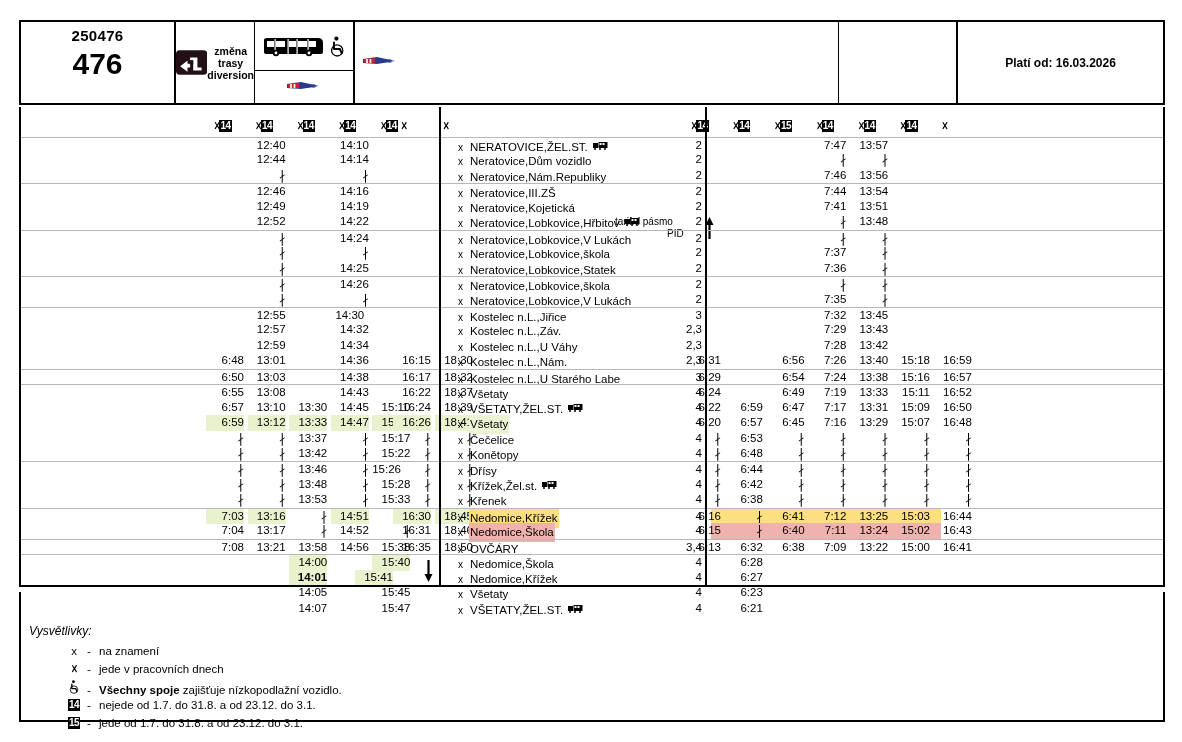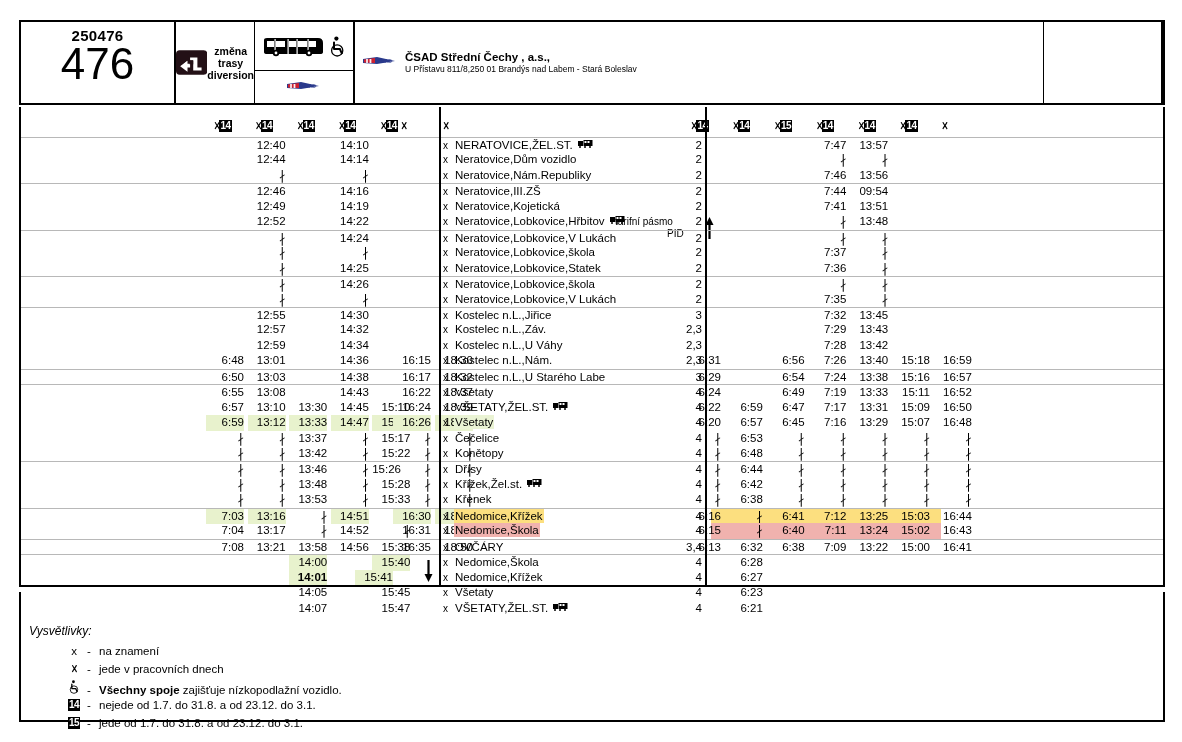--- a/index.html
+++ b/index.html
@@ -4,21 +4,21 @@
 <style>
   html,body{margin:0;padding:0;background:#fff;}
   body{width:1182px;height:742px;font-family:"Liberation Sans",sans-serif;color:#000;-webkit-font-smoothing:none;}
   .page{position:relative;width:1182px;height:742px;overflow:hidden;}
 
   
   .header{position:absolute;left:19px;top:20px;width:1146px;height:85px;border:2px solid #000;box-sizing:border-box;display:flex;}
 
   .cell-linenum{width:155px;border-right:2px solid #000;box-sizing:border-box;display:flex;flex-direction:column;align-items:center;justify-content:flex-start;padding-top:5px;}
   .linecode{font-size:15px;font-weight:bold;letter-spacing:.3px;}
-  .linebig{font-size:44px;font-weight:normal;line-height:44px;margin-top:-2px;}
+  .linebig{font-size:30px;font-weight:bold;line-height:44px;margin-top:-2px;}
 
   .cell-divert{width:79px;border-right:1px solid #000;box-sizing:border-box;display:flex;align-items:center;justify-content:center;}
   .divert-ico{width:60px;height:47px;}
   .divert-txt{font-size:10.5px;font-weight:bold;line-height:12px;text-align:center;margin-top:1px;}
 
   .cell-bus{width:100px;border-right:2px solid #000;box-sizing:border-box;display:flex;flex-direction:column;}
   .bus-top{height:48px;display:flex;align-items:center;justify-content:center;gap:5px;border-bottom:1px solid #000;}
   .bus-bottom{flex:1;display:flex;align-items:center;justify-content:center;}
   .bus-ico{width:62px;height:22px;}
   .wc-ico{width:16px;height:21px;}
@@ -50,21 +50,21 @@
   .vsep{position:absolute;top:107px;width:2px;background:#000;}
   .arrow-up{position:absolute;left:686px;top:110px;width:9px;height:22px;}
   .arrow-dn{position:absolute;left:424px;top:560px;width:9px;height:22px;}
 
   .rows{position:absolute;left:0;top:0;width:1146px;}
   .row{position:absolute;left:2px;width:1142px;height:15.45px;}
   .row.sep{border-top:1px solid #b8b8b8;}
   .rowbg{position:absolute;height:15.45px;}
 
   .cellt{position:absolute;font-size:11.5px;line-height:15.45px;height:15.45px;text-align:right;white-space:nowrap;}
-  .stop{position:absolute;left:422px;font-size:11.5px;line-height:14px;height:15.45px;white-space:nowrap;}
+  .stop{position:absolute;left:437px;font-size:11.5px;line-height:19px;height:15.45px;white-space:nowrap;}
   .stop .xm{display:inline-block;width:11px;font-size:10px;}
   .stop .nm{display:inline-block;padding:0 1px;}
   .zone{position:absolute;left:645px;width:36px;text-align:right;font-size:11.5px;line-height:15.45px;height:15.45px;}
   .train{display:inline-block;width:15px;height:8px;margin-left:4px;vertical-align:1px;}
   .skip{font-size:13px;font-family:"Liberation Serif",serif;}
 
   .hl-green{background:#e8f2cd;}
   .hl-yellow{background:#fcdf7f;}
   .hl-rose{background:#f0b2ae;}
   .hl-greenlt{background:#eaf3d4;}
@@ -144,26 +144,23 @@
         <div class="sub-left">
           <svg class="csad-ico" viewBox="0 0 38 15" style="margin-left:4px">
             <path d="M2 4 L16 2 L34 6 L16 9 L2 8 Z" fill="#2a3a8c"></path>
             <path d="M3 4.5 L14 3 L14 8 L3 7.5 Z" fill="#d02030"></path>
             <circle cx="6" cy="5" r="1.1" fill="#fff"></circle>
               <circle cx="9.5" cy="5" r="1.1" fill="#fff"></circle>
             <circle cx="6" cy="7" r="1.1" fill="#fff"></circle>
               <circle cx="9.5" cy="7" r="1.1" fill="#fff"></circle>
             <text x="17" y="8" font-size="5" fill="#2a3a8c" font-family="Liberation Sans,sans-serif">ČSAD</text>
           </svg>
-          <div class="sub-txt">
-            <div class="sub-name">ČSAD Střední Čechy , a.s.,</div>
-            <div class="sub-addr">U Přístavu 811/8,250 01 Brandýs nad Labem - Stará Boleslav</div>
-          </div>
         </div>
         <div class="sub-blank"></div>
+        <div class="sub-valid">Platí od: 16.03.2026</div>
       </div>
     </div>
   </div>
 
   <div class="grid">
     <div class="gborder-l"></div>
     <div class="gborder-r"></div>
     <div class="gborder-b"></div>
 
     <div id="hdr-left">
@@ -224,21 +221,21 @@
           <div class="zone">2</div>
           <div class="cellt" style="left: 787.4px; width: 38px;">7:46</div>
           <div class="cellt" style="left: 829.2px; width: 38px;">13:56</div>
         </div>
         <div class="row sep" style="top: 76.35px;">
           <div class="cellt" style="left: 226.6px; width: 38px;">12:46</div>
           <div class="cellt" style="left: 309.8px; width: 38px;">14:16</div>
           <div class="stop"><span class="xm">x</span><span class="nm ">Neratovice,III.ZŠ</span></div>
           <div class="zone">2</div>
           <div class="cellt" style="left: 787.4px; width: 38px;">7:44</div>
-          <div class="cellt" style="left: 829.2px; width: 38px;">09:54</div>
+          <div class="cellt" style="left: 829.2px; width: 38px;">13:54</div>
         </div>
         <div class="row" style="top: 91.8px;">
           <div class="cellt" style="left: 226.6px; width: 38px;">12:49</div>
           <div class="cellt" style="left: 309.8px; width: 38px;">14:19</div>
           <div class="stop"><span class="xm">x</span><span class="nm ">Neratovice,Kojetická</span></div>
           <div class="zone">2</div>
           <div class="cellt" style="left: 787.4px; width: 38px;">7:41</div>
           <div class="cellt" style="left: 829.2px; width: 38px;">13:51</div>
         </div>
         <div class="row" style="top: 107.25px;">
@@ -292,21 +289,21 @@
         <div class="row" style="top: 184.5px;">
           <div class="cellt skip" style="left: 226.6px; width: 38px;">∤</div>
           <div class="cellt skip" style="left: 309.8px; width: 38px;">∤</div>
           <div class="stop"><span class="xm">x</span><span class="nm ">Neratovice,Lobkovice,V Lukách</span></div>
           <div class="zone">2</div>
           <div class="cellt" style="left: 787.4px; width: 38px;">7:35</div>
           <div class="cellt skip" style="left: 829.2px; width: 38px;">∤</div>
         </div>
         <div class="row sep" style="top: 199.95px;">
           <div class="cellt" style="left: 226.6px; width: 38px;">12:55</div>
-          <div class="cellt" style="left: 309.8px; width: 38px;">14:30</div>
+          <div class="cellt" style="left: 309.8px; width: 38px; text-align: center;">14:30</div>
           <div class="stop"><span class="xm">x</span><span class="nm ">Kostelec n.L.,Jiřice</span></div>
           <div class="zone">3</div>
           <div class="cellt" style="left: 787.4px; width: 38px;">7:32</div>
           <div class="cellt" style="left: 829.2px; width: 38px;">13:45</div>
         </div>
         <div class="row" style="top: 215.4px;">
           <div class="cellt" style="left: 226.6px; width: 38px;">12:57</div>
           <div class="cellt" style="left: 309.8px; width: 38px;">14:32</div>
           <div class="stop"><span class="xm">x</span><span class="nm ">Kostelec n.L.,Záv.</span></div>
           <div class="zone">2,3</div>

